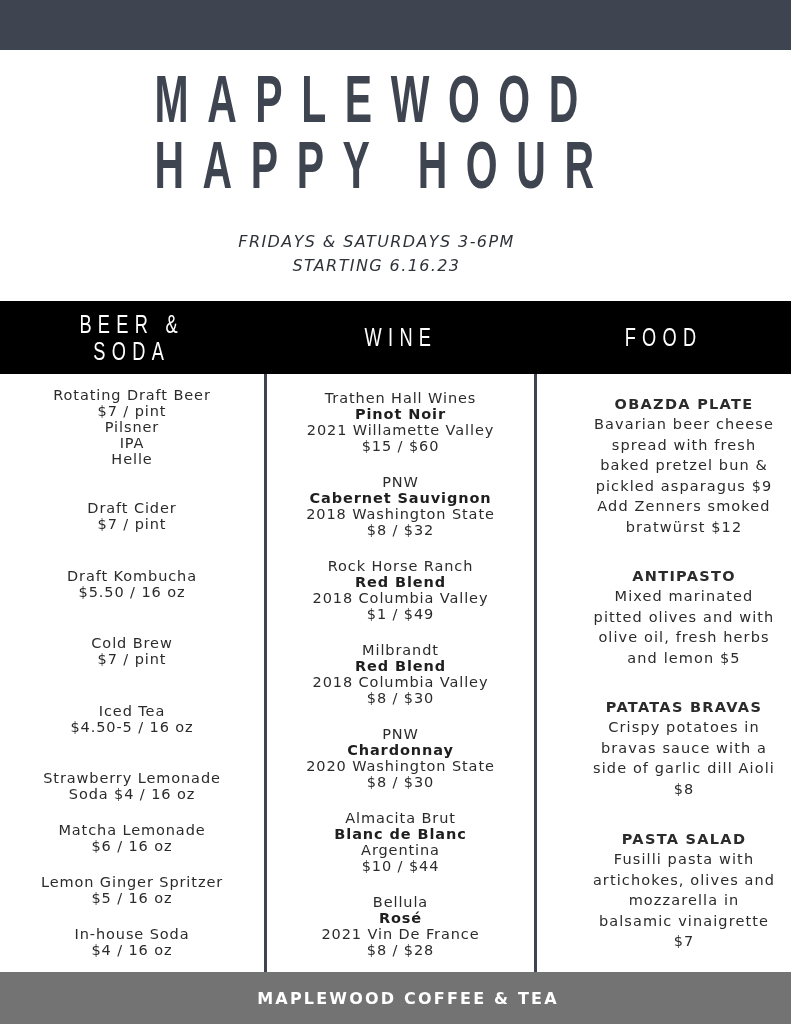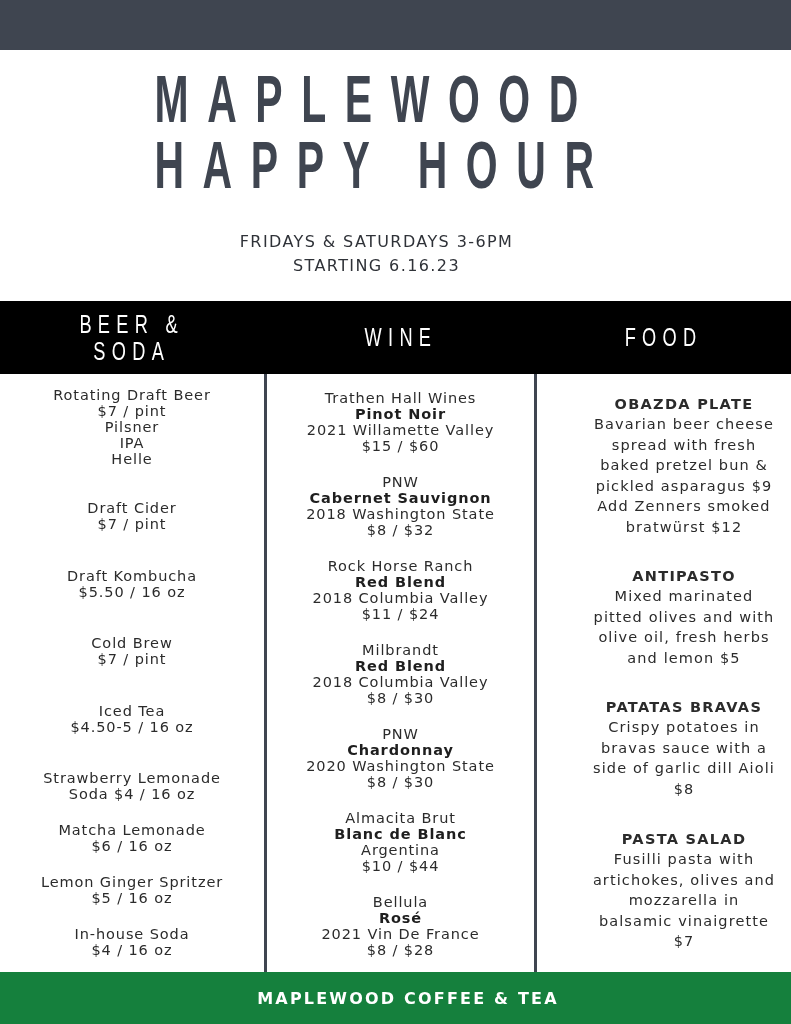--- a/index.html
+++ b/index.html
@@ -17,21 +17,21 @@
       line-height: 66px;
       color: #3f4550;
       letter-spacing: 30px;
       text-indent: 30px;
       transform: scaleX(0.62);
       transform-origin: 50% 50%;
       white-space: nowrap;
     }
     .title-line + .title-line { margin-top: 0px; }
 
-    .subtitle { position: absolute; left: 0; top: 230px; width: 753px; text-align: center; }
+    .subtitle { position: absolute; left: 0; top: 230px; width: 753px; text-align: center; font-style: italic; }
     .subtitle-line {
       display: block;
       font-family: "DejaVu Sans", sans-serif;
       font-size: 16px;
       line-height: 24px;
       letter-spacing: 1.4px;
       color: #2f3238;
       font-weight: 500;
     }
 
@@ -85,21 +85,21 @@
       font-family: "DejaVu Sans", sans-serif;
       font-size: 14.5px;
       line-height: 20.5px;
       letter-spacing: 1.1px;
       color: #2b2b2b;
       padding: 0 10px;
     }
 
     .footer {
       position: absolute; left: 0; top: 972px; width: 791px; height: 52px;
-      background: #15803d;
+      background: #737373;
       display: flex; align-items: center; justify-content: center; padding-left: 25px;
     }
     .footer span {
       color: #ffffff;
       font-family: "DejaVu Sans", sans-serif;
       font-weight: bold;
       font-size: 16px;
       letter-spacing: 2.2px;
     }
   </style>
@@ -188,21 +188,21 @@
   <div class="item" style="top:100px">
     <span class="line">PNW</span>
     <span class="line bold">Cabernet Sauvignon</span>
     <span class="line">2018 Washington State</span>
     <span class="line">$8 / $32</span>
   </div>
   <div class="item" style="top:184px">
     <span class="line">Rock Horse Ranch</span>
     <span class="line bold">Red Blend</span>
     <span class="line">2018 Columbia Valley</span>
-    <span class="line">$11 / $24</span>
+    <span class="line">$1 / $49</span>
   </div>
   <div class="item" style="top:268px">
     <span class="line">Milbrandt</span>
     <span class="line bold">Red Blend</span>
     <span class="line">2018 Columbia Valley</span>
     <span class="line">$8 / $30</span>
   </div>
   <div class="item" style="top:352px">
     <span class="line">PNW</span>
     <span class="line bold">Chardonnay</span>

